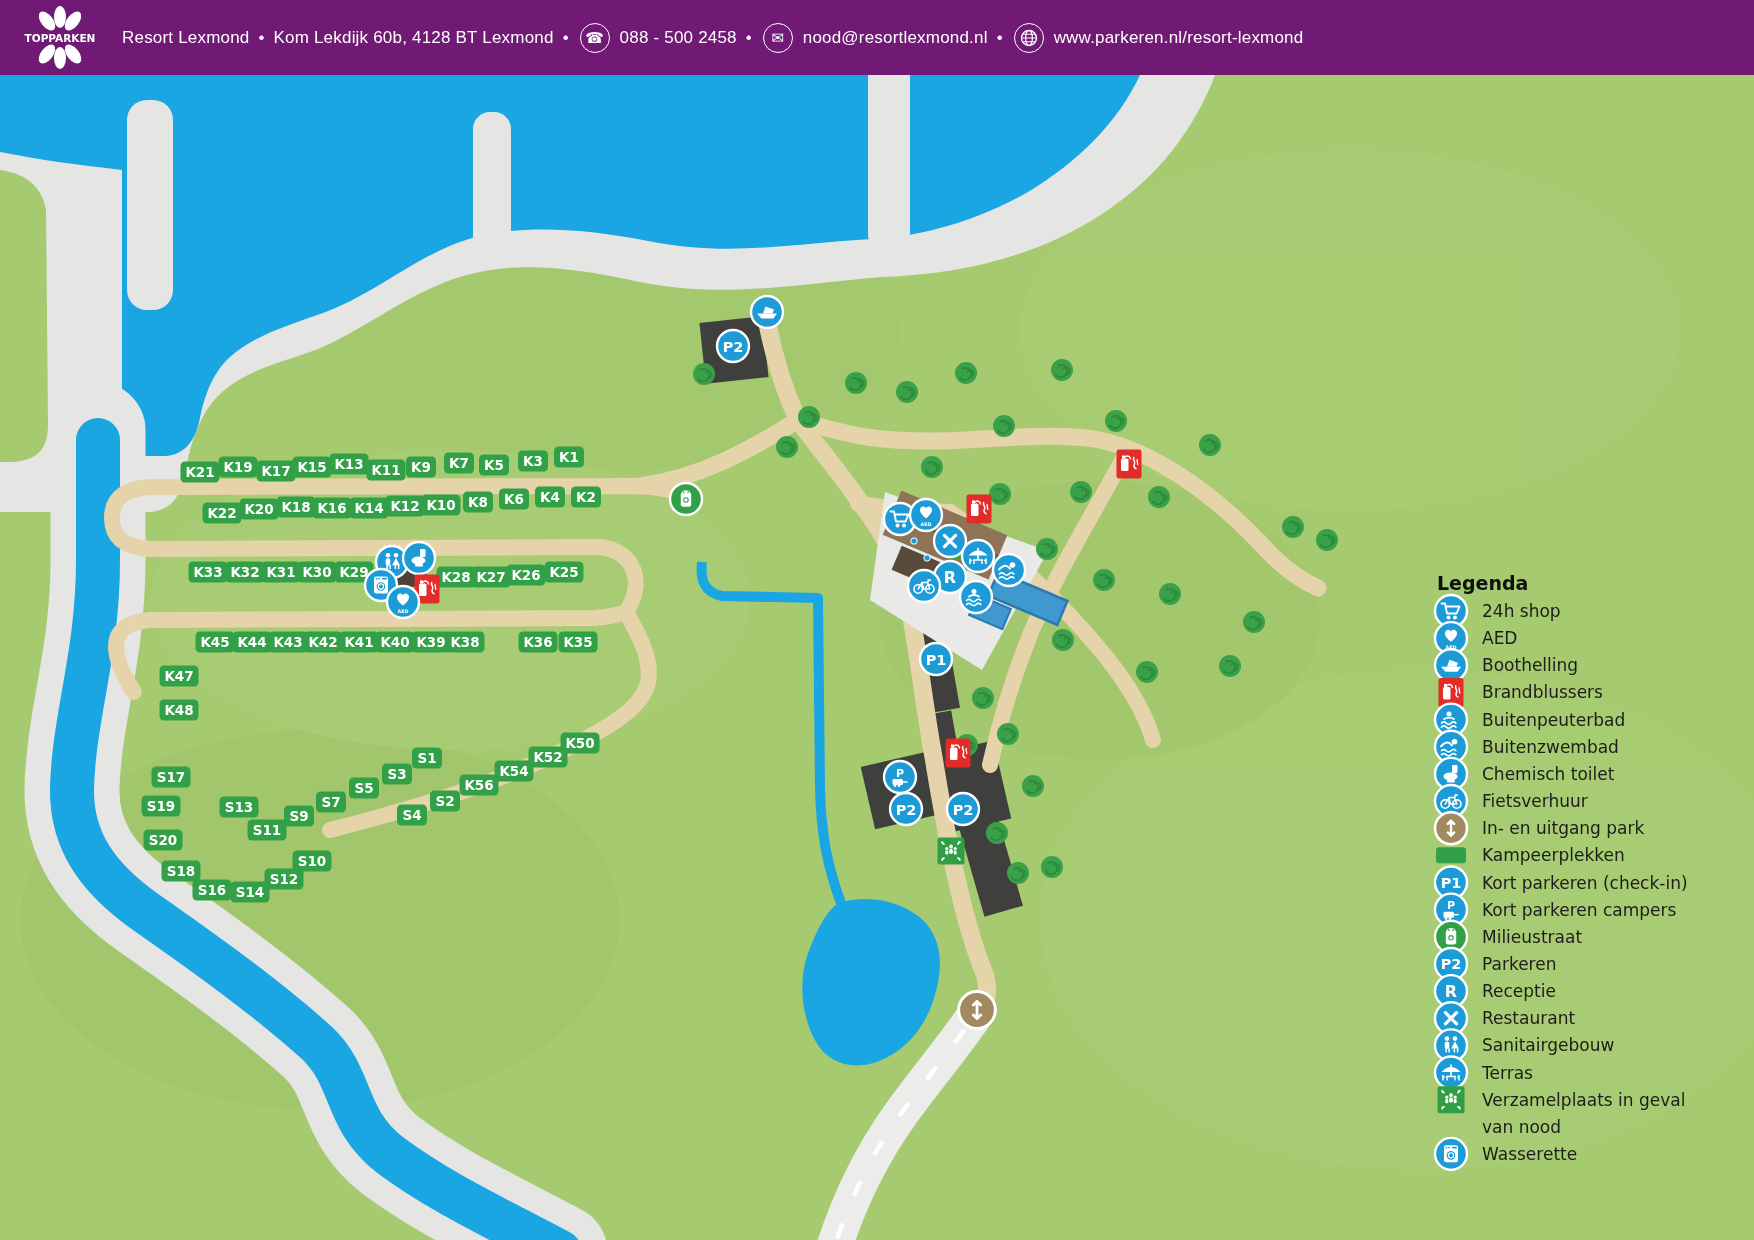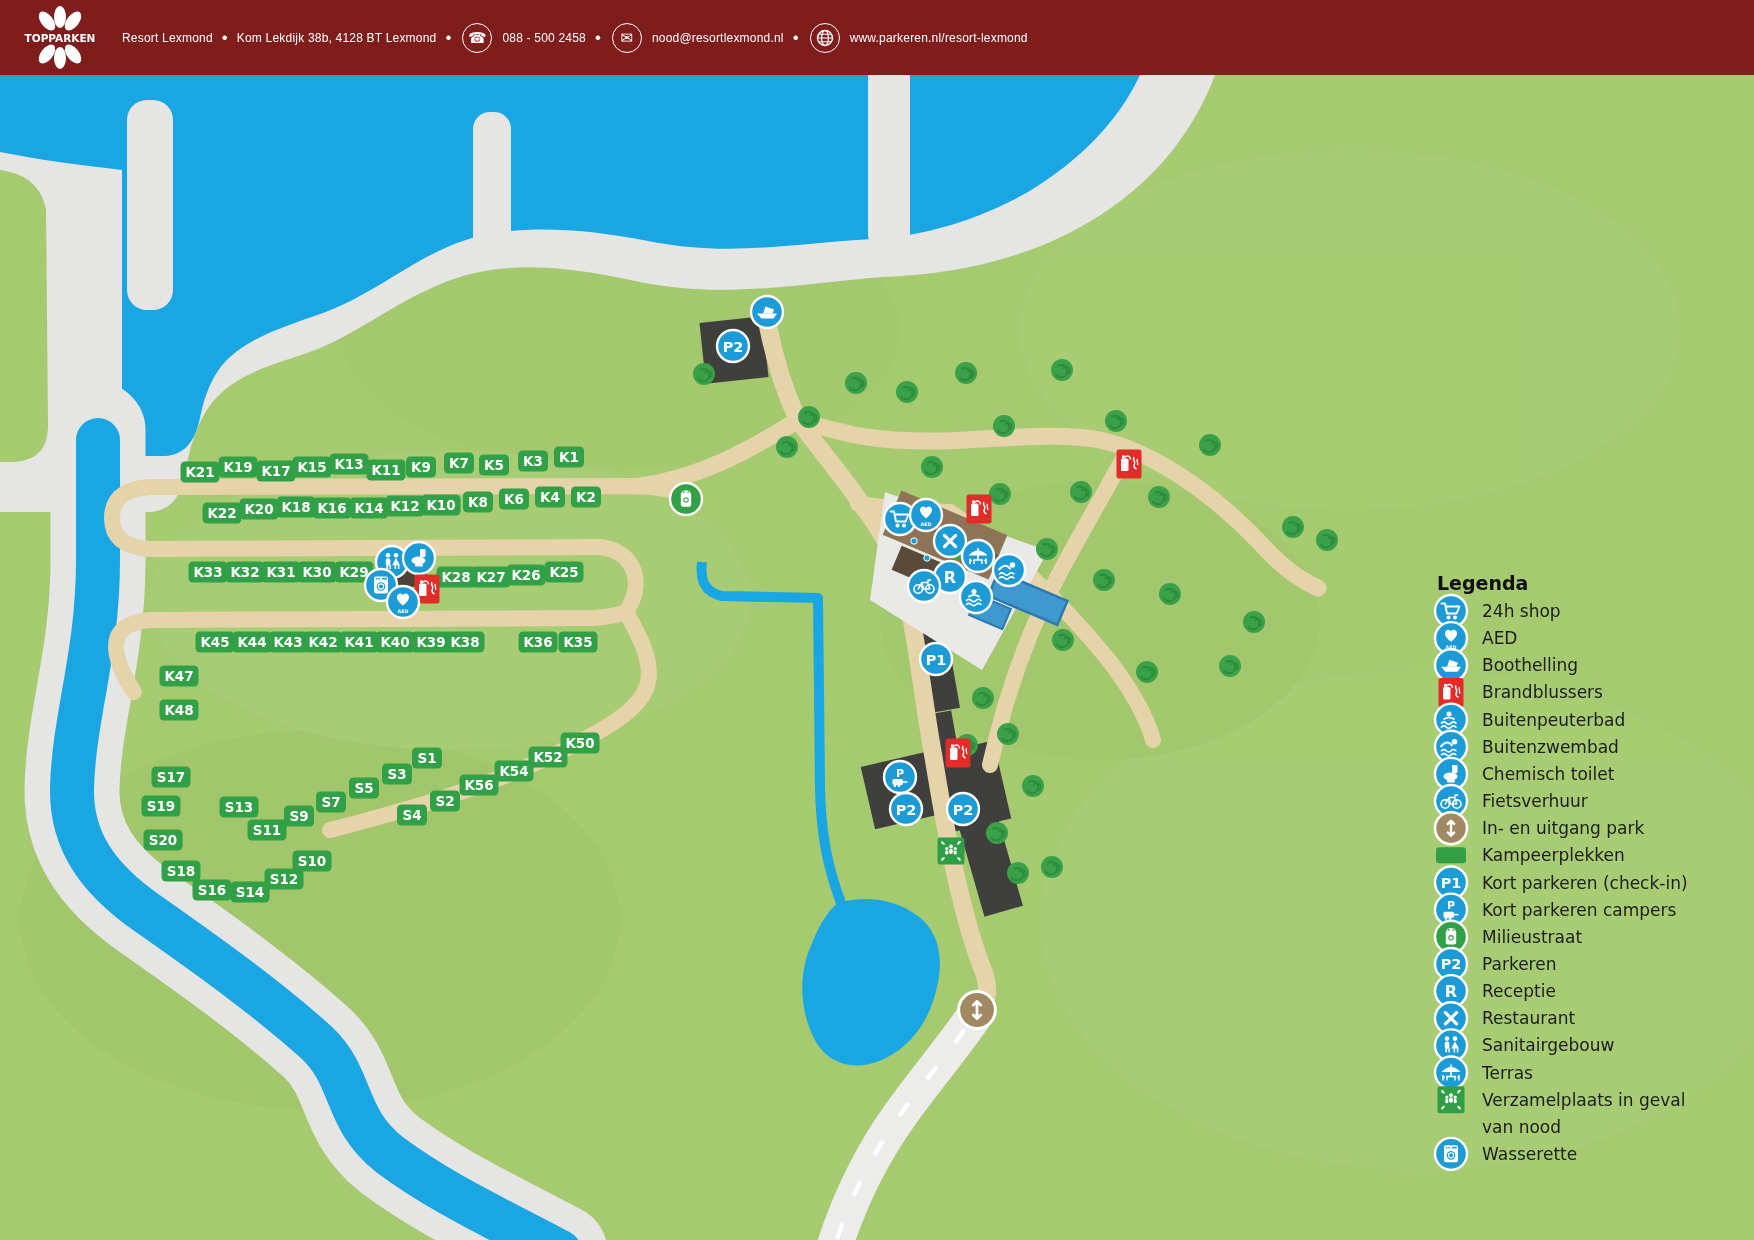--- a/index.html
+++ b/index.html
@@ -1,21 +1,21 @@
 <!DOCTYPE html>
 <html><head>
 <meta charset="utf-8">
 <style>
   html,body{margin:0;padding:0;background:#fff;font-family:"Liberation Sans",sans-serif;}
   #page{position:relative;width:1754px;height:1240px;overflow:hidden;}
   
-  #header{position:absolute;left:0;top:0;width:1754px;height:75px;background:#7f1d1d;
+  #header{position:absolute;left:0;top:0;width:1754px;height:75px;background:#701a75;
           display:flex;align-items:center;color:#fff;}
   #logo{width:84px;height:64px;margin-left:18px;flex:0 0 auto;}
-  .hdr-text{font-size:12px;letter-spacing:.2px;white-space:nowrap;}
+  .hdr-text{font-size:17px;letter-spacing:.2px;white-space:nowrap;}
   .hdr-sep{margin:0 9px;font-size:17px;}
   .badge{width:28px;height:28px;border:1.6px solid #fff;border-radius:50%;
          display:flex;align-items:center;justify-content:center;margin:0 10px 0 2px;flex:0 0 auto;}
   .badge span{font-size:15px;line-height:1;color:#fff;}
   
   #map{position:absolute;left:0;top:75px;width:1754px;height:1165px;display:block;}
   svg{font-family:"DejaVu Sans","Liberation Sans",sans-serif;}
   .road{fill:none;stroke:#e5d3a9;stroke-linecap:round;stroke-linejoin:round;}
   .water{fill:#1aa6e3;}
   .sand{fill:#e5e5e3;}
@@ -34,21 +34,21 @@
       <ellipse cx="55" cy="15" rx="6" ry="11" transform="rotate(38 55 15)"></ellipse>
       <ellipse cx="29" cy="48" rx="6" ry="11" transform="rotate(38 29 48)"></ellipse>
       <ellipse cx="42" cy="52" rx="6" ry="11"></ellipse>
       <ellipse cx="55" cy="48" rx="6" ry="11" transform="rotate(-38 55 48)"></ellipse>
     </g>
     <text x="42" y="35.5" text-anchor="middle" font-size="10.5" font-weight="bold" fill="#ffffff">TOPPARKEN</text>
   </svg>
   <div style="width:20px"></div>
   <span class="hdr-text">Resort Lexmond</span>
   <span class="hdr-sep">•</span>
-  <span class="hdr-text">Kom Lekdijk 38b, 4128 BT Lexmond</span>
+  <span class="hdr-text">Kom Lekdijk 60b, 4128 BT Lexmond</span>
   <span class="hdr-sep">•</span>
   <span class="badge">
         <span>☎</span>
       </span>
   <span class="hdr-text">088 - 500 2458</span>
   <span class="hdr-sep">•</span>
   <span class="badge">
         <span>✉</span>
       </span>
   <span class="hdr-text">nood@resortlexmond.nl</span>

